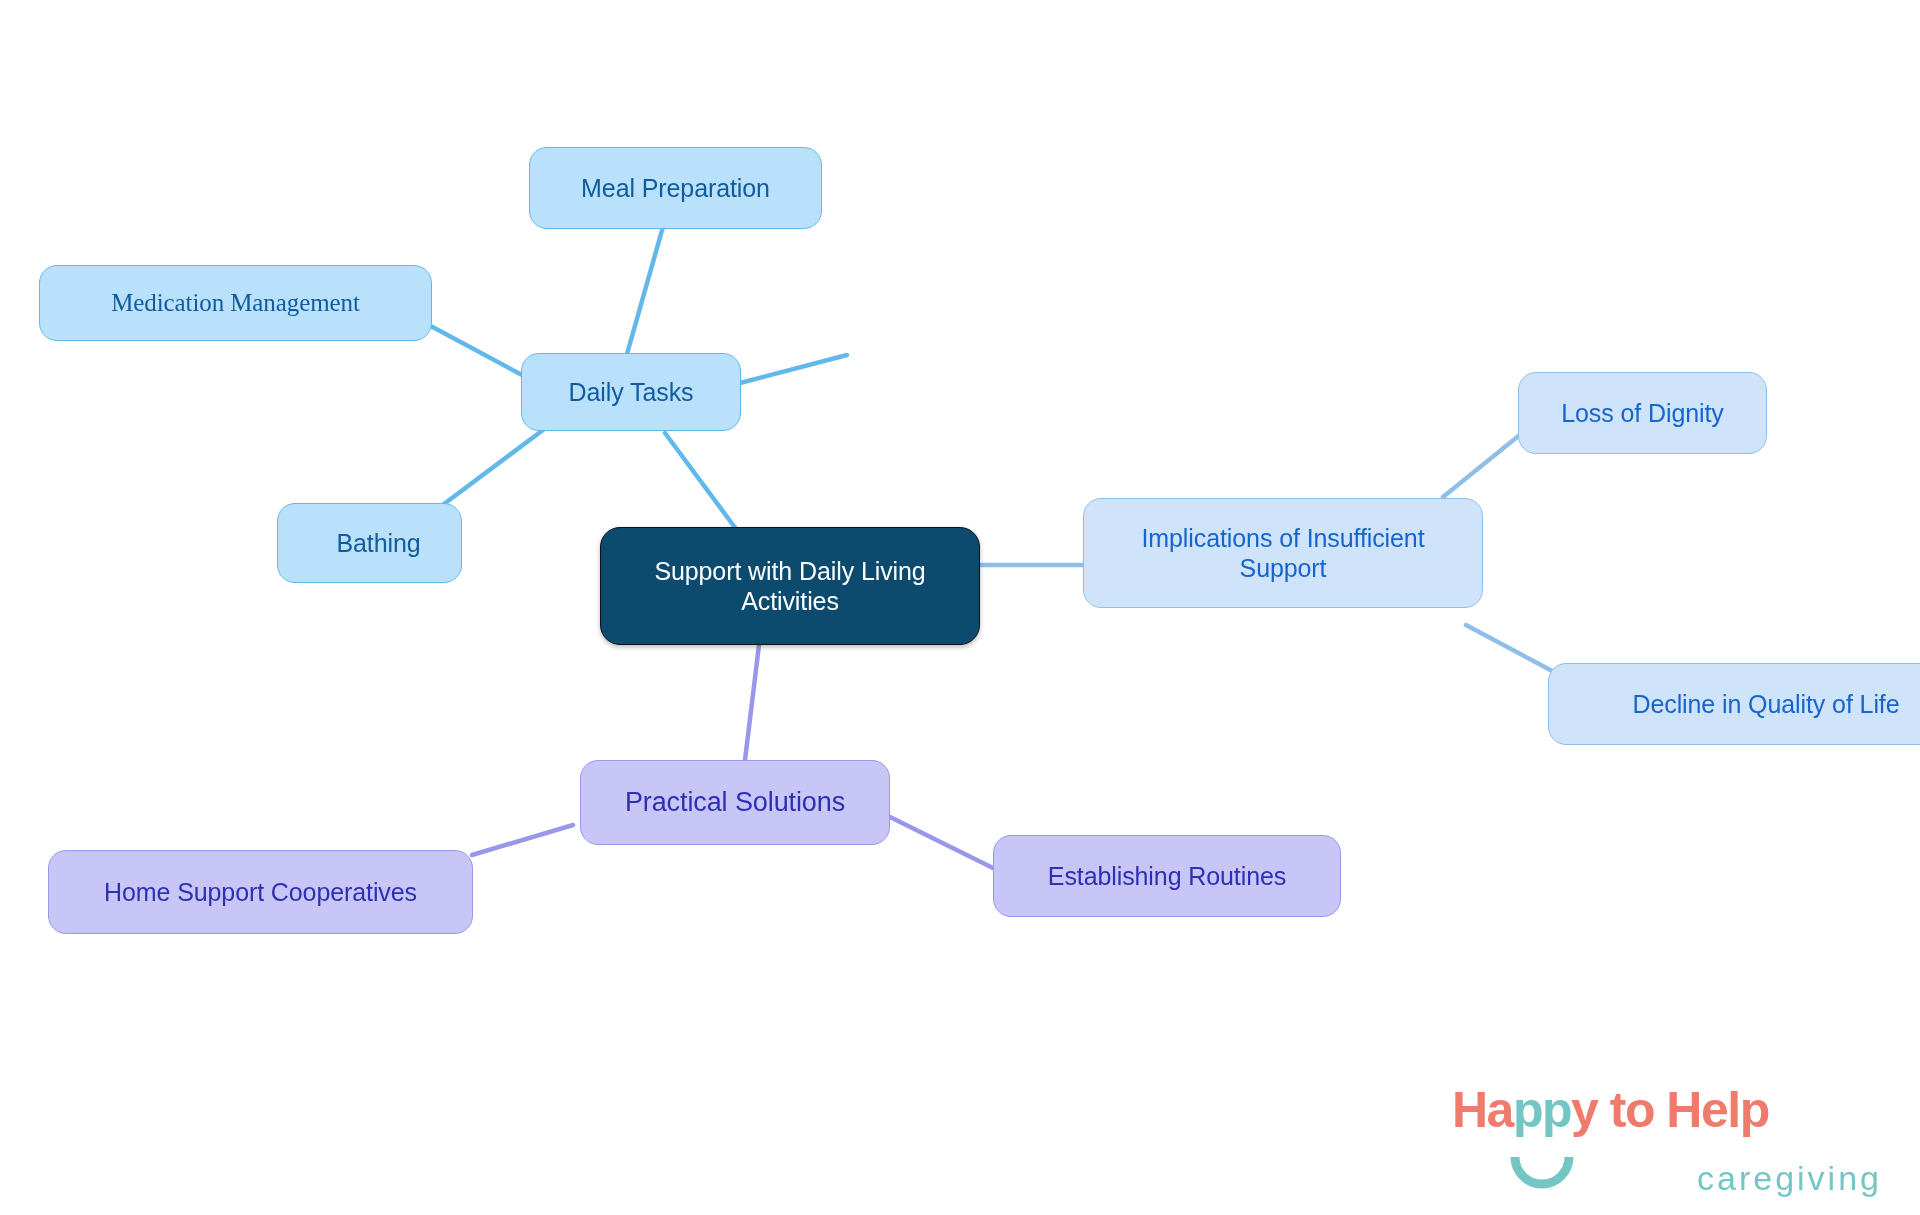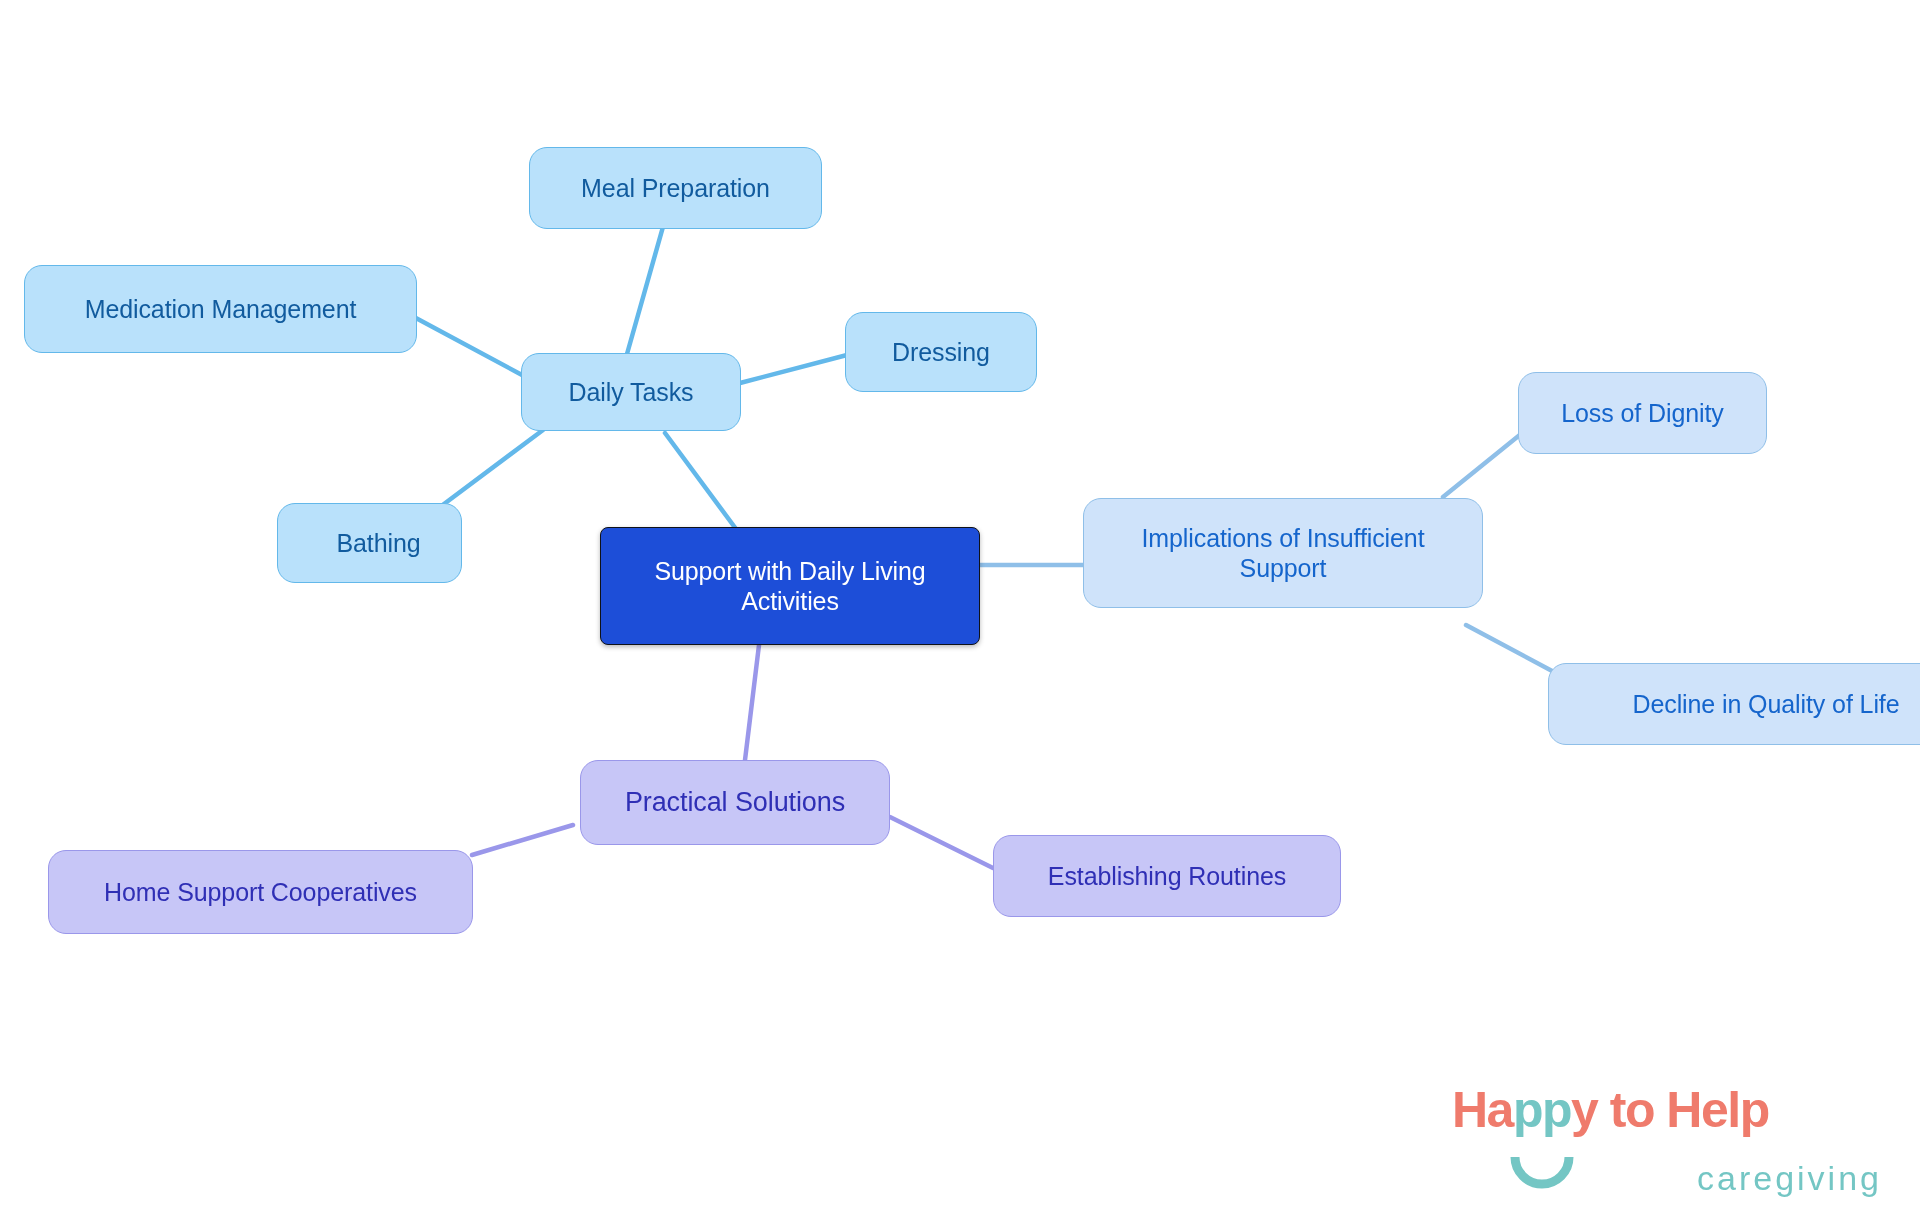--- a/index.html
+++ b/index.html
@@ -37,25 +37,25 @@
     text-align: center;
     border-radius: 18px;
     border-style: solid;
     border-width: 1.6px;
     line-height: 1.22;
     letter-spacing: -0.1px;
     padding: 4px 10px;
     white-space: pre-line;
   }
   .node-root {
-    background: #1d4ed8;
+    background: #0c4a6e;
     border-color: #0f1219;
     color: #ffffff;
     font-size: 25px;
-    border-radius: 8px;
+    border-radius: 20px;
     box-shadow: 0 2px 5px rgba(0,0,0,0.28);
   }
   .node-branch-blue {
     background: #b9e1fb;
     border-color: #63b8ea;
     color: #115b9e;
     font-size: 25px;
   }
   .node-leaf-blue {
     background: #b9e1fb;
@@ -148,23 +148,22 @@
     <path d="M 890 817 L 993 868" stroke="#9a97ea" stroke-width="4.5" fill="none" stroke-linecap="round"></path>
   </svg>
 
   <div class="node node-root" style="left:600px; top:527px; width:380px; height:118px;">Support with Daily Living
 Activities</div>
 
   <div class="node node-branch-blue" style="left:521px; top:353px; width:220px; height:78px;">Daily Tasks</div>
 
   <div class="node node-leaf-blue" style="left:529px; top:147px; width:293px; height:82px;">Meal Preparation</div>
 
-  <div class="node node-leaf-blue" style="left:24px; top:265px; width:393px; height:88px;">Medication Management</div>
+  <div class="node node-leaf-blue" style="left:39px; top:265px; width:393px; height:76px;font-family:Liberation Serif, serif;">Medication Management</div>
 
-  <div class="node node-leaf-blue" style="left:845px; top:312px; width:192px; height:80px;">Dressing</div>
 
   <div class="node node-leaf-blue" style="left:277px; top:503px; width:185px; height:80px;padding-left:28px;">Bathing</div>
 
   <div class="node node-branch-paleblue" style="left:1083px; top:498px; width:400px; height:110px;">Implications of Insufficient
 Support</div>
 
   <div class="node node-leaf-paleblue" style="left:1518px; top:372px; width:249px; height:82px;">Loss of Dignity</div>
 
   <div class="node node-leaf-paleblue" style="left:1548px; top:663px; width:436px; height:82px;">Decline in Quality of Life</div>
 

